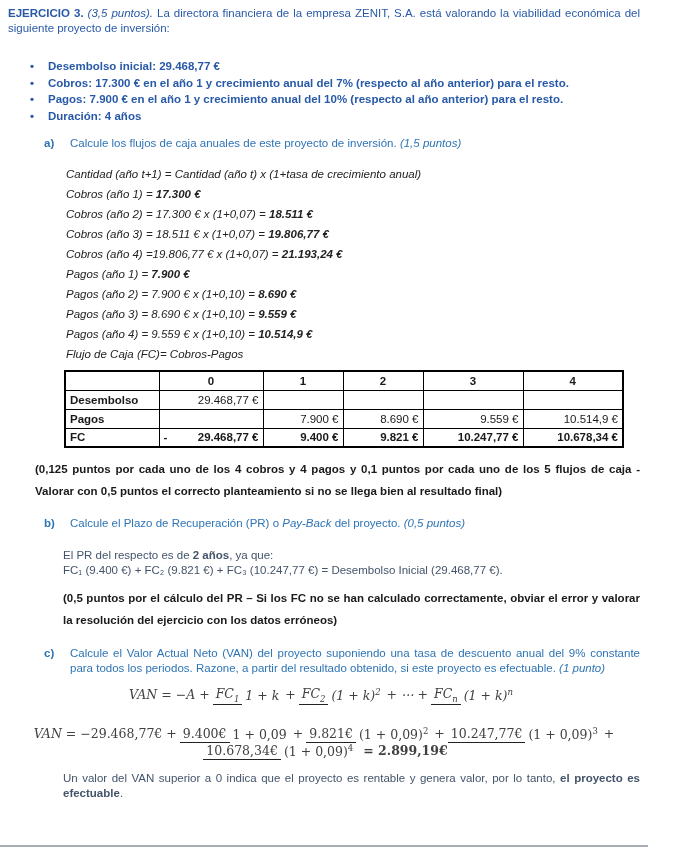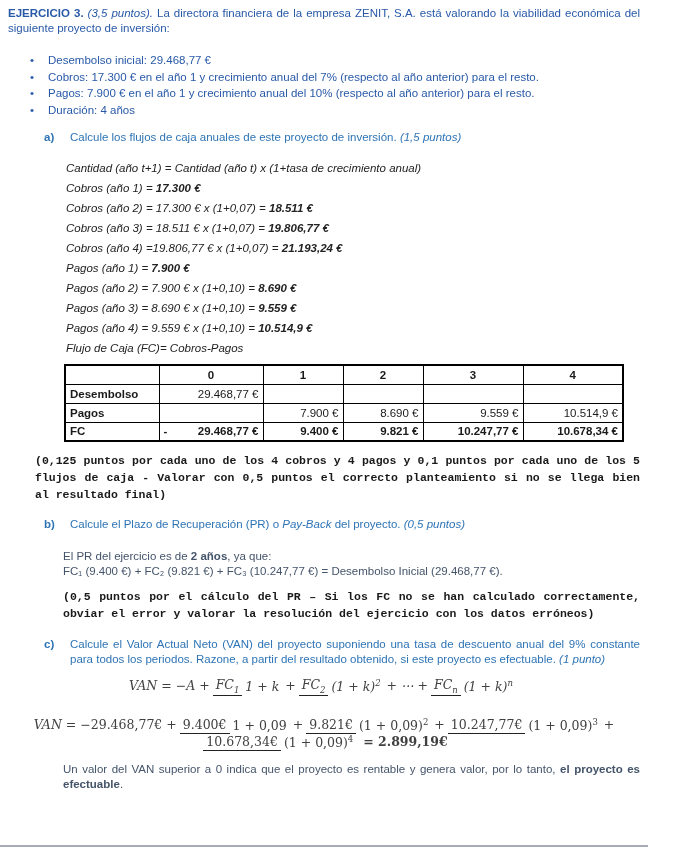--- a/index.html
+++ b/index.html
@@ -8,41 +8,41 @@
     position:relative; width:648px; height:850px; background:#ffffff;
     font-family:"Liberation Sans","DejaVu Sans",sans-serif;
     font-size:11.5px; color:#1a1a1a; overflow:hidden; padding:6px 8px 0 8px;
   }
   .blue { color:#2859a8; }
   .qblue { color:#2e74b5; }
   .ansblue { color:#44546a; }
   .intro { text-align:justify; line-height:15px; }
   .intro .exlabel { font-weight:bold; }
   .intro .expoints { font-style:italic; }
-  ul.bullets { list-style:none; margin-top:16px; line-height:16.5px; }
+  ul.bullets { list-style:none; margin-top:22px; line-height:16.5px;font-weight:bold; }
   ul.bullets li { padding-left:40px; position:relative; }
   ul.bullets li::before { content:"•"; position:absolute; left:22px; }
   .qrow { display:flex; margin-left:36px; line-height:15px; }
   .qrow .qlabel { width:26px; flex:0 0 26px; font-weight:bold; }
   .qrow .qtext { flex:1; text-align:justify; }
   .qpoints { font-style:italic; }
   .qa { margin-top:12px; }
   .working { margin-top:13px; margin-left:58px; font-style:italic; color:#222; }
   .working .wline { line-height:20px; }
   .working .wres { font-weight:bold; }
   table.cash { border-collapse:collapse; margin:6px 0 0 56px; table-layout:fixed; }
   table.cash td, table.cash th { border:1px solid #000; height:19px; padding:0 4px; font-size:11.5px; vertical-align:middle; }
   table.cash { border:2px solid #000; }
   th.h { font-weight:bold; text-align:center; }
   td.lab { font-weight:bold; text-align:left; }
   td.val { text-align:right; }
   td.bold { font-weight:bold; }
   td.fcneg { font-weight:bold; }
   td.fcneg .cellflex { display:flex; justify-content:space-between; }
-  .grading { font-weight:bold; text-align:justify; line-height:17px; color:#1a1a1a;font-family:Liberation Mono, monospace; }
+  .grading { font-weight:bold; text-align:justify; line-height:22px; color:#1a1a1a; }
   .grade-a { margin:10px 0 0 27px; margin-right:0; }
   .qb { margin-top:14px; }
   .answer { margin-left:55px; line-height:15px; }
   .ans-b { margin-top:17px; }
   .ansbold { font-weight:bold; }
   .grade-b, .grade-c { margin-left:55px; margin-top:9px; }
   .qc { margin-top:15px; }
   .formula { text-align:center; font-family:"DejaVu Serif","Liberation Serif",serif; font-size:12.5px; color:#404040; }
   .f-gen { margin-top:10px; font-style:italic; }
   .f-num { margin-top:21px; font-style:normal; }
@@ -138,21 +138,21 @@
     </table>
 
   <p class="grading grade-a">(0,125 puntos por cada uno de los 4 cobros y 4 pagos y 0,1 puntos por cada uno de los 5 flujos de caja - Valorar con 0,5 puntos el correcto planteamiento si no se llega bien al resultado final)</p>
 
   <div class="qrow qblue qb">
     <span class="qlabel">b)</span>
     <span class="qtext"><span>Calcule el Plazo de Recuperación (PR) o </span><i>Pay-Back</i><span> del proyecto. </span><span class="qpoints">(0,5 puntos)</span></span>
   </div>
 
   <div class="answer ansblue ans-b">
-    <div><span>El PR del ejercicio es de </span><span class="ansbold">2 años</span><span>, ya que:</span></div>
+    <div><span>El PR del respecto es de </span><span class="ansbold">2 años</span><span>, ya que:</span></div>
     <div>FC₁ (9.400 €) + FC₂ (9.821 €) + FC₃ (10.247,77 €) = Desembolso Inicial (29.468,77 €).</div>
   </div>
 
   <p class="grading grade-b">(0,5 puntos por el cálculo del PR – Si los FC no se han calculado correctamente, obviar el error y valorar la resolución del ejercicio con los datos erróneos)</p>
 
   <div class="qrow qblue qc">
     <span class="qlabel">c)</span>
     <span class="qtext"><span>Calcule el Valor Actual Neto (VAN) del proyecto suponiendo una tasa de descuento anual del 9% constante para todos los periodos. Razone, a partir del resultado obtenido, si este proyecto es efectuable. </span><span class="qpoints">(1 punto)</span></span>
   </div>
 

